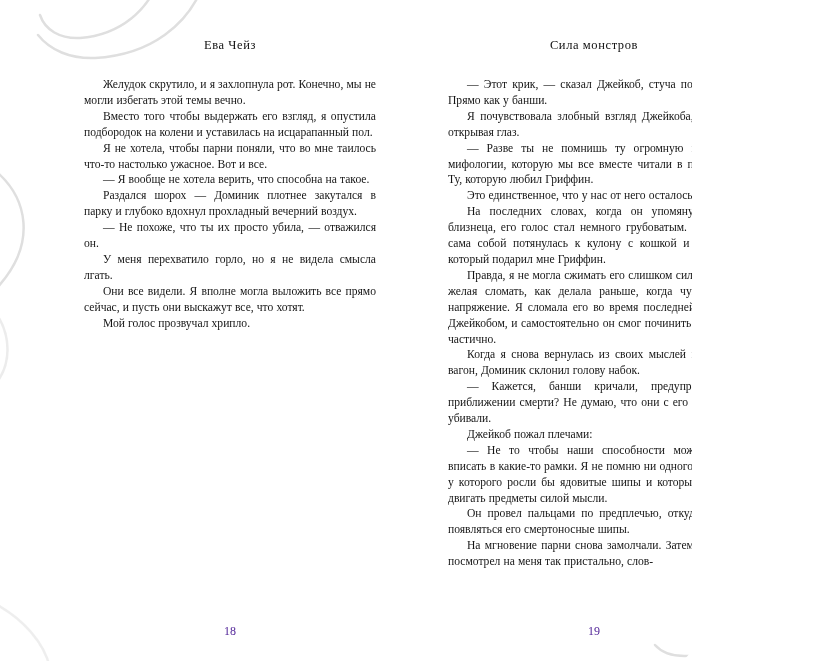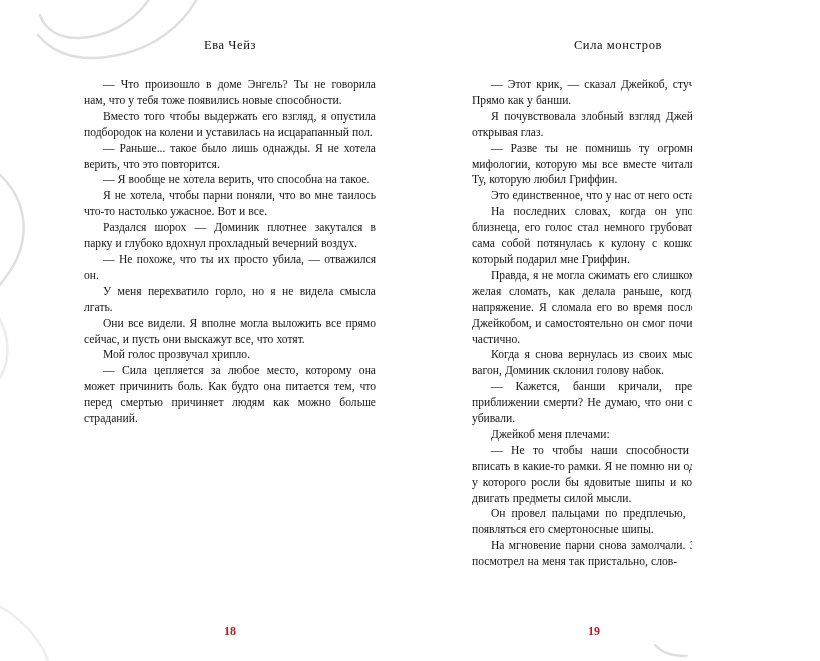--- a/index.html
+++ b/index.html
@@ -24,21 +24,21 @@
     z-index: 0;
     pointer-events: none;
   }
   .page {
     position: absolute;
     top: 0;
     z-index: 1;
     width: 292px;
   }
   .page-left  { left: 84px; }
-  .page-right { left: 448px; margin-left: 24px; }
+  .page-right { left: 448px; }
   .running-head {
     text-align: center;
     font-size: 12.5px;
     letter-spacing: 0.6px;
     color: #111;
     margin-top: 38px;
     margin-bottom: 0;
   }
   .body-text {
     margin-top: 24px;
@@ -52,22 +52,21 @@
     text-indent: 19px;
     word-spacing: 0.2px;
   }
   .page-number {
     position: absolute;
     top: 624px;
     z-index: 1;
     width: 292px;
     text-align: center;
     font-size: 12px;
-    color: #b91c1c;
-    font-weight: bold;
+    color: #4c1d95;
   }
   .page-number-left  { left: 84px; }
   .page-number-right { left: 448px; }
 </style>
 </head>
 <body>
 
 <div id="spread">
 
   <svg id="flourishes" viewBox="0 0 820 661" xmlns="http://www.w3.org/2000/svg" aria-hidden="true">
@@ -86,47 +85,45 @@
       <path d="M 760 470 C 808 525, 812 585, 745 635 C 710 660, 670 662, 655 645"></path>
       <path d="M 828 545 C 800 600, 760 640, 710 662" opacity="0.7"></path>
 
       <path d="M -12 600 C 25 618, 45 645, 50 668" opacity="0.5"></path>
     </g>
   </svg>
 
   <div class="page page-left">
     <div class="running-head">Ева Чейз</div>
     <div class="body-text">
-        <p class="para">— Что произошло в доме Энгель? Ты не говорила нам, что у тебя тоже появились новые способности.</p>
+        <p class="para">Желудок скрутило, и я захлопнула рот. Конечно, мы не могли избегать этой темы вечно.</p>
         <p class="para">Вместо того чтобы выдержать его взгляд, я опустила подбородок на колени и уставилась на исцарапанный пол.</p>
-        <p class="para">— Раньше... такое было лишь однажды. Я не хотела верить, что это повторится.</p>
+        <p class="para">Я не хотела, чтобы парни поняли, что во мне таилось что-то настолько ужасное. Вот и все.</p>
         <p class="para">— Я вообще не хотела верить, что способна на такое.</p>
-        <p class="para">Я не хотела, чтобы парни поняли, что во мне таилось что-то настолько ужасное. Вот и все.</p>
         <p class="para">Раздался шорох — Доминик плотнее закутался в парку и глубоко вдохнул прохладный вечерний воздух.</p>
         <p class="para">— Не похоже, что ты их просто убила, — отважился он.</p>
         <p class="para">У меня перехватило горло, но я не видела смысла лгать.</p>
         <p class="para">Они все видели. Я вполне могла выложить все прямо сейчас, и пусть они выскажут все, что хотят.</p>
         <p class="para">Мой голос прозвучал хрипло.</p>
-        <p class="para">— Сила цепляется за любое место, которому она может причинить боль. Как будто она питается тем, что перед смертью причиняет людям как можно больше страданий.</p>
       </div>
   </div>
   <div class="page-number page-number-left">18</div>
 
   <div class="page page-right">
     <div class="running-head">Сила монстров</div>
     <div class="body-text">
         <p class="para">— Этот крик, — сказал Джейкоб, стуча по полу. — Прямо как у банши.</p>
         <p class="para">Я почувствовала злобный взгляд Джейкоба, даже не открывая глаз.</p>
         <p class="para">— Разве ты не помнишь ту огромную книгу по мифологии, которую мы все вместе читали в пальцами? Ту, которую любил Гриффин.</p>
         <p class="para">Это единственное, что у нас от него осталось.</p>
         <p class="para">На последних словах, когда он упомянул своего близнеца, его голос стал немного грубоватым. Моя рука сама собой потянулась к кулону с кошкой и клубком, который подарил мне Гриффин.</p>
         <p class="para">Правда, я не могла сжимать его слишком сильно — не желая сломать, как делала раньше, когда чувствовала напряжение. Я сломала его во время последней ссоры с Джейкобом, и самостоятельно он смог починить его лишь частично.</p>
         <p class="para">Когда я снова вернулась из своих мыслей в темный вагон, Доминик склонил голову набок.</p>
         <p class="para">— Кажется, банши кричали, предупреждая о приближении смерти? Не думаю, что они с его помощью убивали.</p>
-        <p class="para">Джейкоб меня плечами:</p>
+        <p class="para">Джейкоб пожал плечами:</p>
         <p class="para">— Не то чтобы наши способности можно было вписать в какие-то рамки. Я не помню ни одного монстра, у которого росли бы ядовитые шипы и который мог бы двигать предметы силой мысли.</p>
         <p class="para">Он провел пальцами по предплечью, откуда помню появляться его смертоносные шипы.</p>
         <p class="para">На мгновение парни снова замолчали. Затем Андреас посмотрел на меня так пристально, слов-</p>
       </div>
   </div>
   <div class="page-number page-number-right">19</div>
 
 </div>
 
 </body></html>

